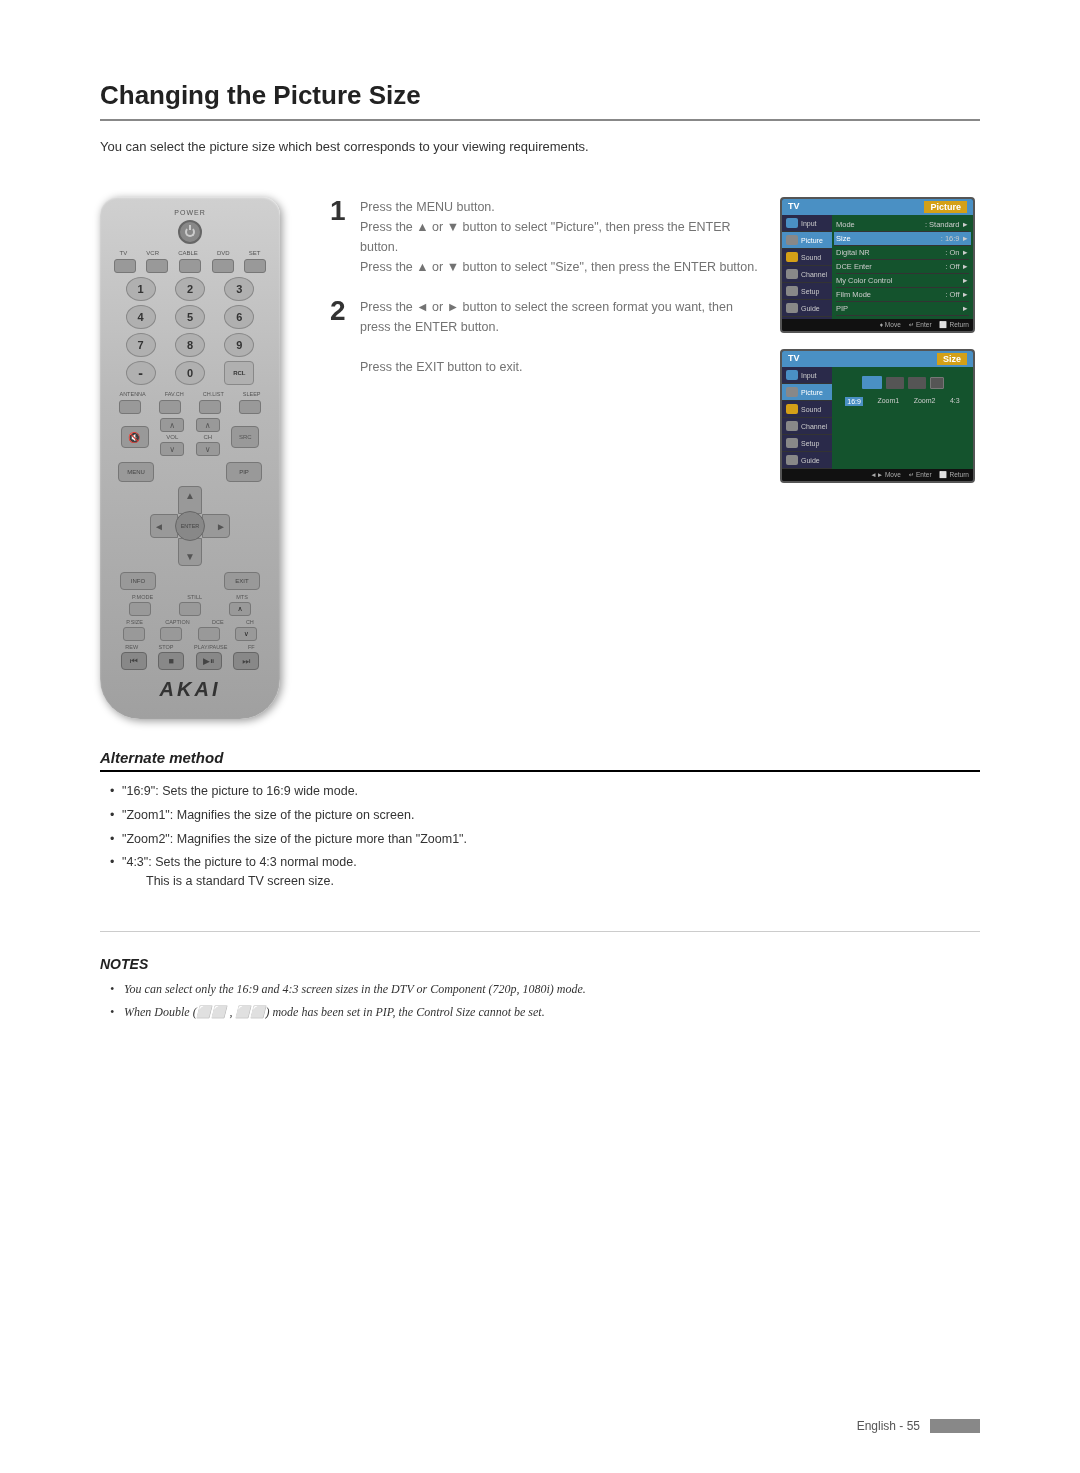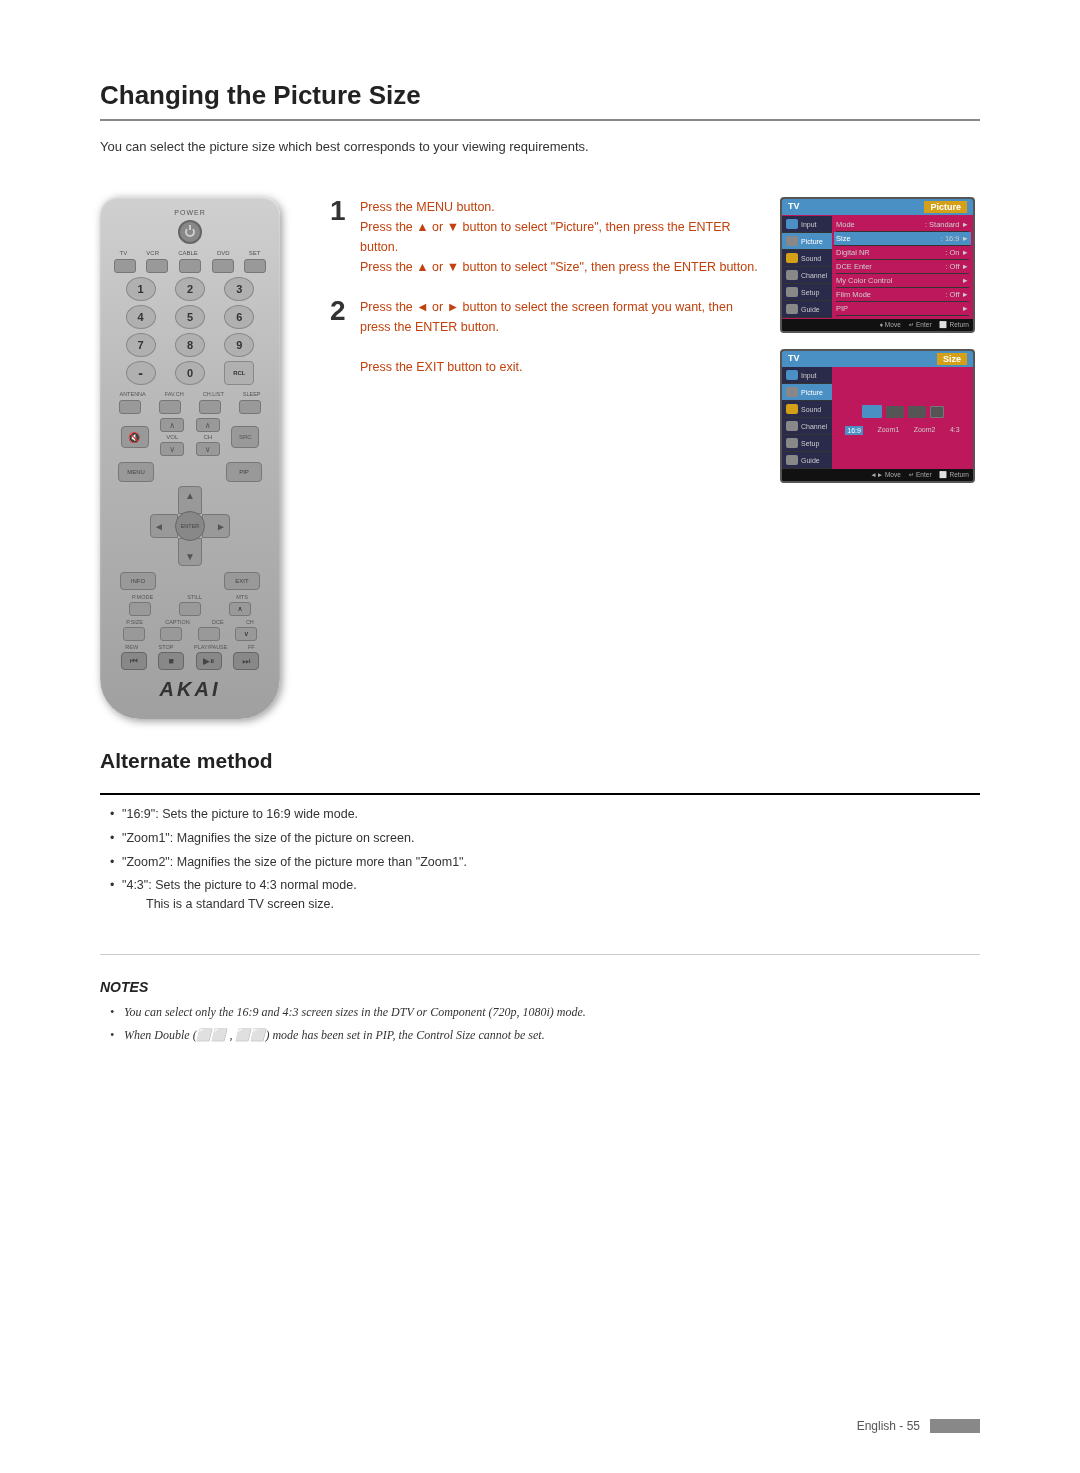--- a/index.html
+++ b/index.html
@@ -420,21 +420,21 @@
       font-size: 28px;
       font-weight: bold;
       color: #333;
       line-height: 1;
       min-width: 20px;
     }
 
     .step-text {
       font-size: 12.5px;
       line-height: 1.6;
-      color: #c2410c;
+      color: #737373;
     }
 
     
     .tv-screens-col {
       width: 200px;
       flex-shrink: 0;
     }
 
     .tv-screen {
       width: 195px;
@@ -459,22 +459,21 @@
     .tv-header-label {
       background: #d4a017;
       color: #fff;
       padding: 1px 6px;
       font-size: 9px;
       font-weight: bold;
     }
 
     .tv-body {
       display: flex;
-      background: #be185d;
-      align-items: center;
+      background: #14532d;
     }
 
     .tv-sidebar {
       width: 50px;
       background: #2a2a4a;
     }
 
     .tv-sidebar-item {
       display: flex;
       align-items: center;
@@ -564,25 +563,26 @@
       justify-content: center;
     }
 
     
     .alt-method {
       margin-top: 10px;
       margin-bottom: 16px;
     }
 
     .alt-method-title {
-      font-size: 21px;
+      font-size: 15px;
       font-weight: bold;
       border-bottom: 2px solid #000;
-      padding-bottom: 20px;
+      padding-bottom: 4px;
       margin-bottom: 10px;
+      font-style: italic;
     }
 
     .alt-method-text {
       font-size: 12.5px;
       margin-bottom: 8px;
       color: #333;
     }
 
     .bullet-list {
       list-style: none;

